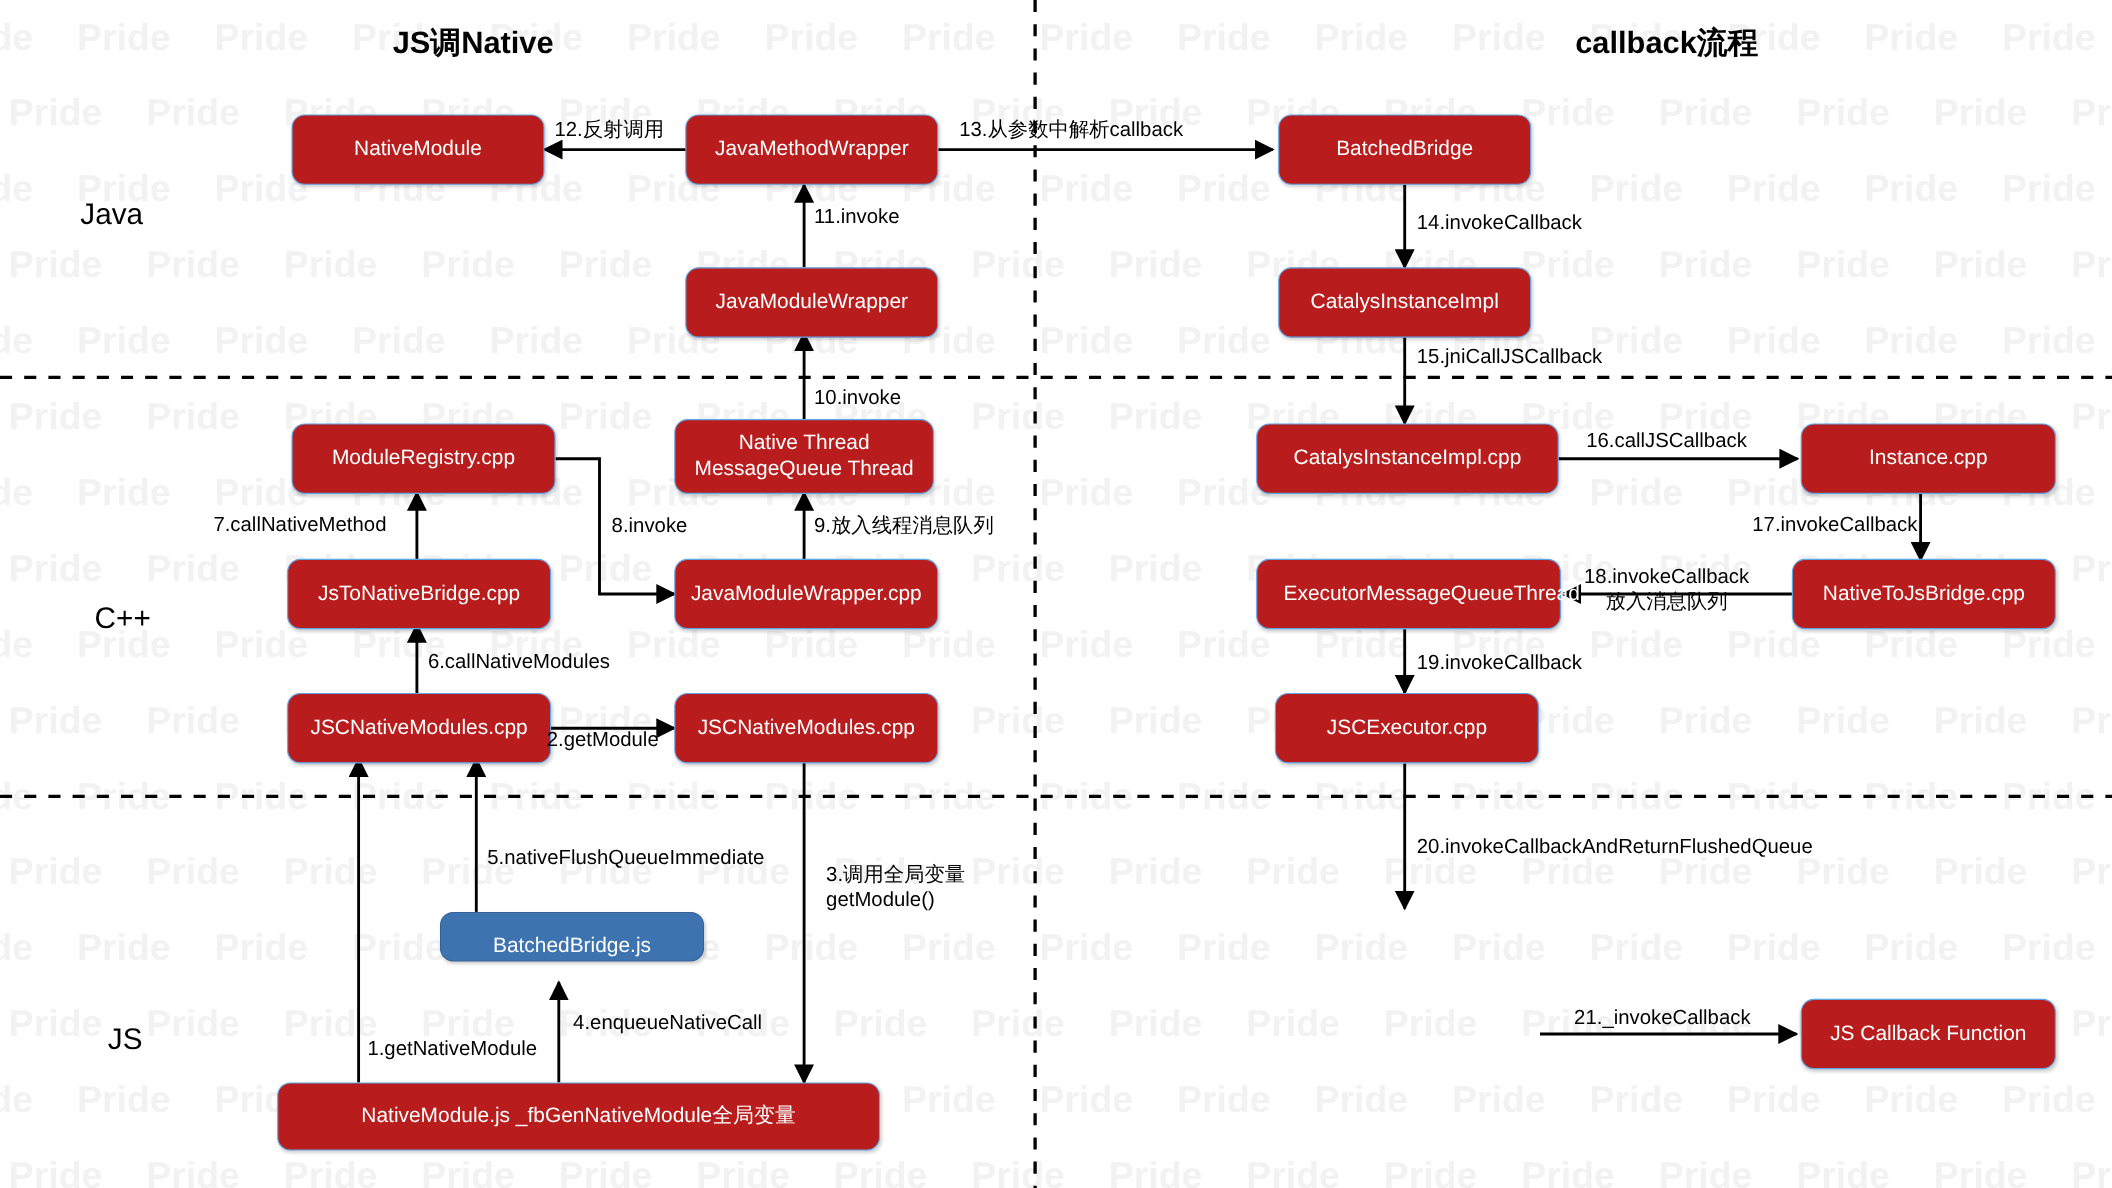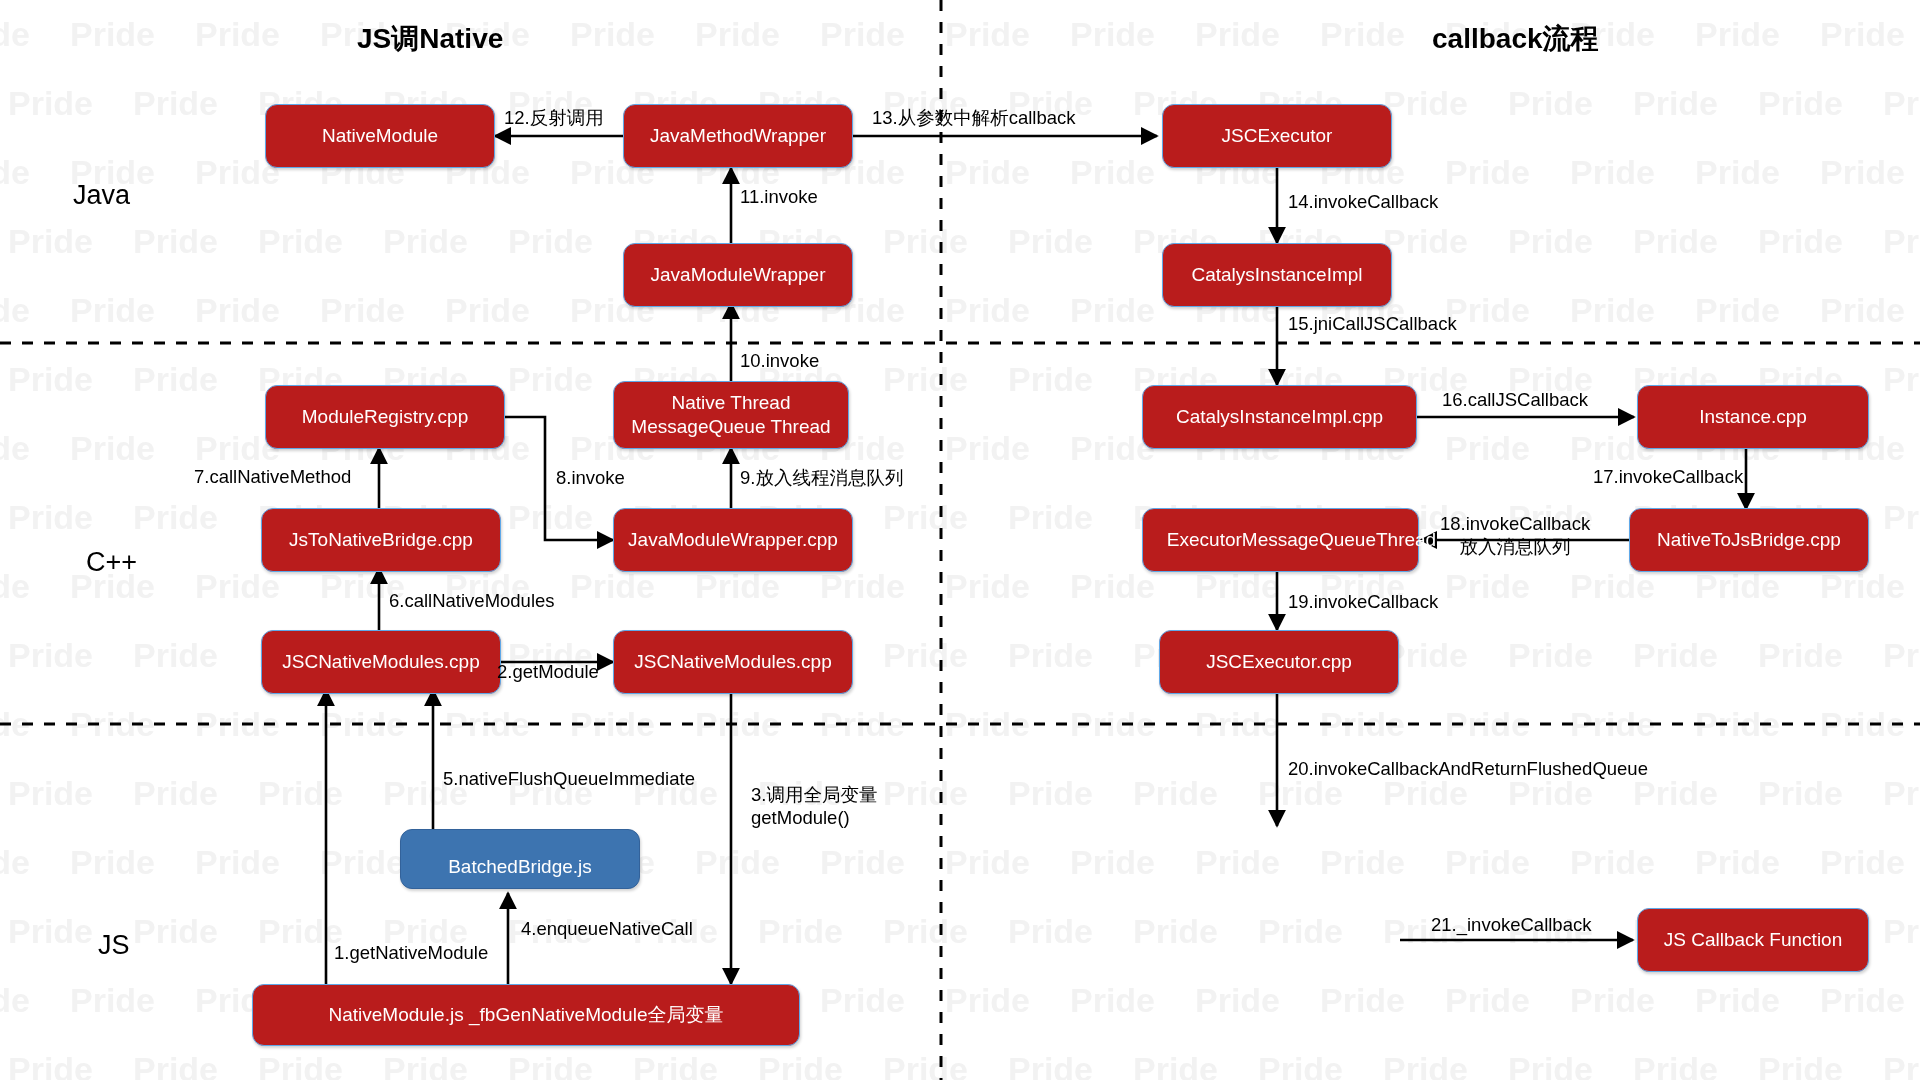--- a/index.html
+++ b/index.html
@@ -456,21 +456,21 @@
   <div class="layer-label" style="left:73px;top:155px;">Java</div>
   <div class="layer-label" style="left:86px;top:522px;">C++</div>
   <div class="layer-label" style="left:98px;top:905px;">JS</div>
 
   <div class="node" style="left:265px;top:104px;width:230px;height:64px;">NativeModule</div>
 
   <div class="node" style="left:623px;top:104px;width:230px;height:64px;">JavaMethodWrapper</div>
 
   <div class="node" style="left:623px;top:243px;width:230px;height:64px;">JavaModuleWrapper</div>
 
-  <div class="node" style="left:1162px;top:104px;width:230px;height:64px;">JSCExecutor</div>
+  <div class="node" style="left:1162px;top:104px;width:230px;height:64px;">BatchedBridge</div>
 
   <div class="node" style="left:1162px;top:243px;width:230px;height:64px;">CatalysInstanceImpl</div>
 
   <div class="node" style="left:265px;top:385px;width:240px;height:64px;">ModuleRegistry.cpp</div>
 
   <div class="node twoline" style="left: 613px; top: 381px; width: 236px; height: 68px; white-space: pre-line;">Native Thread
 MessageQueue Thread</div>
 
   <div class="node" style="left:261px;top:508px;width:240px;height:64px;">JsToNativeBridge.cpp</div>
 
@@ -483,21 +483,21 @@
   <div class="node" style="left:1142px;top:385px;width:275px;height:64px;">CatalysInstanceImpl.cpp</div>
 
   <div class="node" style="left:1637px;top:385px;width:232px;height:64px;">Instance.cpp</div>
 
   <div class="node" style="left:1142px;top:508px;width:277px;height:64px;padding-left:48px;">ExecutorMessageQueueThread</div>
 
   <div class="node" style="left:1629px;top:508px;width:240px;height:64px;">NativeToJsBridge.cpp</div>
 
   <div class="node" style="left:1159px;top:630px;width:240px;height:64px;">JSCExecutor.cpp</div>
 
-  <div class="node dark" style="left:400px;top:829px;width:240px;height:60px;align-items:center;padding-top:16px;font-weight:normal;text-align:center;">BatchedBridge.js</div>
+  <div class="node dark" style="left:400px;top:829px;width:240px;height:45px;align-items:center;padding-top:16px;font-weight:normal;text-align:center;">BatchedBridge.js</div>
 
   <div class="node" style="left:252px;top:984px;width:548px;height:62px;">NativeModule.js  _fbGenNativeModule全局变量</div>
 
 
 
   <div class="node" style="left:1637px;top:908px;width:232px;height:64px;">JS Callback Function</div>
 
   <div class="lbl" style="left:334px;top:941px;">1.getNativeModule</div>
 
   <div class="lbl" style="left:497px;top:660px;">2.getModule</div>

